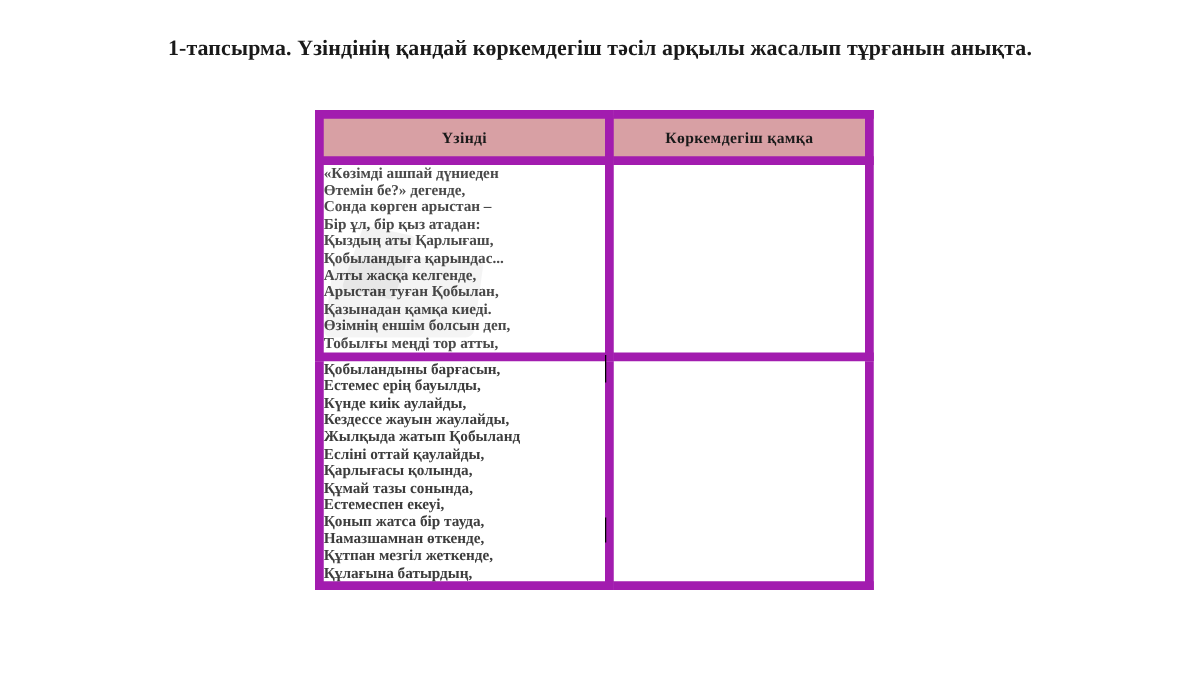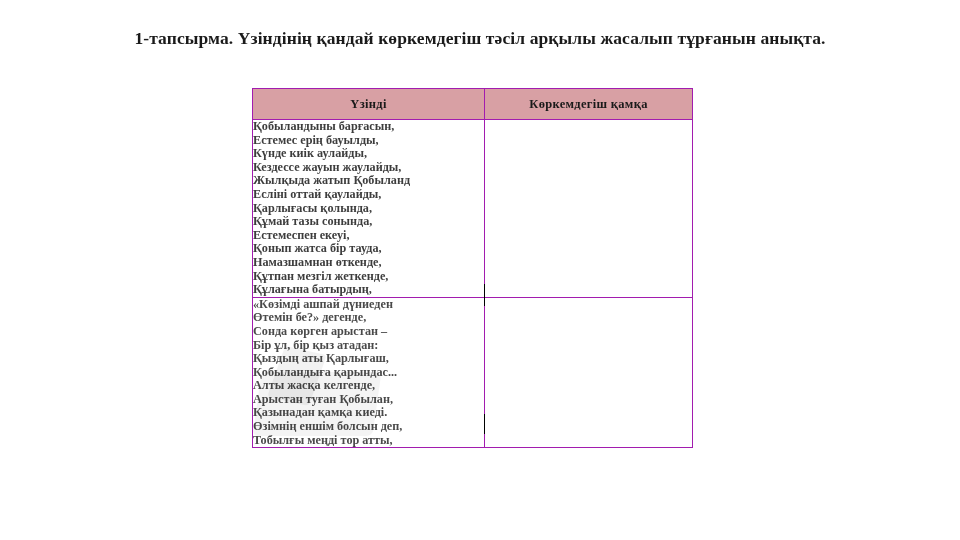--- a/index.html
+++ b/index.html
@@ -37,21 +37,21 @@
     left: 252px;
     width: 440px;
   }
   table.ext-table {
     border-collapse: collapse;
     width: 440px;
     table-layout: fixed;
   }
   table.ext-table th,
   table.ext-table td {
-    border: 1px solid #a21caf;
+    border: 7px solid #a21caf;
     vertical-align: top;
     padding: 0;
     margin-left: 16px;
   }
   table.ext-table th {
     background: #d8a0a4;
     color: #1a1a1a;
     font-family: "Liberation Serif", serif;
     font-size: 12.5px;
     font-weight: bold;
@@ -134,57 +134,57 @@
         <col class="col-right">
       </colgroup>
       <thead>
         <tr>
           <th>Үзінді</th>
           <th>Көркемдегіш  қамқа</th>
         </tr>
       </thead>
       <tbody>
         <tr>
+          <td class="verse-cell block-a">
+            <div class="watermark"></div>
+            <div class="verse-line">«Көзімді ашпай дүниеден</div>
+            <div class="verse-line">Өтемін бе?» дегенде,</div>
+            <div class="verse-line">Сонда көрген арыстан –</div>
+            <div class="verse-line">Бір ұл, бір қыз атадан:</div>
+            <div class="verse-line">Қыздың аты Қарлығаш,</div>
+            <div class="verse-line">Қобыландыға қарындас...</div>
+            <div class="verse-line">Алты жасқа келгенде,</div>
+            <div class="verse-line">Арыстан туған Қобылан,</div>
+            <div class="verse-line">Қазынадан қамқа киеді.</div>
+            <div class="verse-line">Өзімнің еншім болсын деп,</div>
+            <div class="verse-line">Тобылғы меңді тор атты,</div>
+          </td>
+          <td class="answer-cell">
+            <div class="answer-text"></div>
+          </td>
+        </tr>
+        <tr>
           <td class="verse-cell block-b">
             <div class="verse-line">Қобыландыны барғасын,</div>
             <div class="verse-line">Естемес ерің бауылды,</div>
             <div class="verse-line">Күнде киік аулайды,</div>
             <div class="verse-line">Кездессе жауын жаулайды,</div>
             <div class="verse-line">Жылқыда жатып Қобыланд</div>
             <div class="verse-line">Есліні оттай қаулайды,</div>
             <div class="verse-line">Қарлығасы қолында,</div>
             <div class="verse-line">Құмай тазы сонында,</div>
             <div class="verse-line">Естемеспен екеуі,</div>
             <div class="verse-line">Қонып жатса бір тауда,</div>
             <div class="verse-line">Намазшамнан өткенде,</div>
             <div class="verse-line">Құтпан мезгіл жеткенде,</div>
             <div class="verse-line">Құлағына батырдың,</div>
           </td>
           <td class="answer-cell">
             <div class="answer-text"></div>
           </td>
         </tr>
-        <tr>
-          <td class="verse-cell block-a">
-            <div class="watermark"></div>
-            <div class="verse-line">«Көзімді ашпай дүниеден</div>
-            <div class="verse-line">Өтемін бе?» дегенде,</div>
-            <div class="verse-line">Сонда көрген арыстан –</div>
-            <div class="verse-line">Бір ұл, бір қыз атадан:</div>
-            <div class="verse-line">Қыздың аты Қарлығаш,</div>
-            <div class="verse-line">Қобыландыға қарындас...</div>
-            <div class="verse-line">Алты жасқа келгенде,</div>
-            <div class="verse-line">Арыстан туған Қобылан,</div>
-            <div class="verse-line">Қазынадан қамқа киеді.</div>
-            <div class="verse-line">Өзімнің еншім болсын деп,</div>
-            <div class="verse-line">Тобылғы меңді тор атты,</div>
-          </td>
-          <td class="answer-cell">
-            <div class="answer-text"></div>
-          </td>
-        </tr>
       </tbody>
     </table>
     <div class="tick tick-1"></div>
     <div class="tick tick-2"></div>
   </div>
 
 </div>
 
 </body></html>

